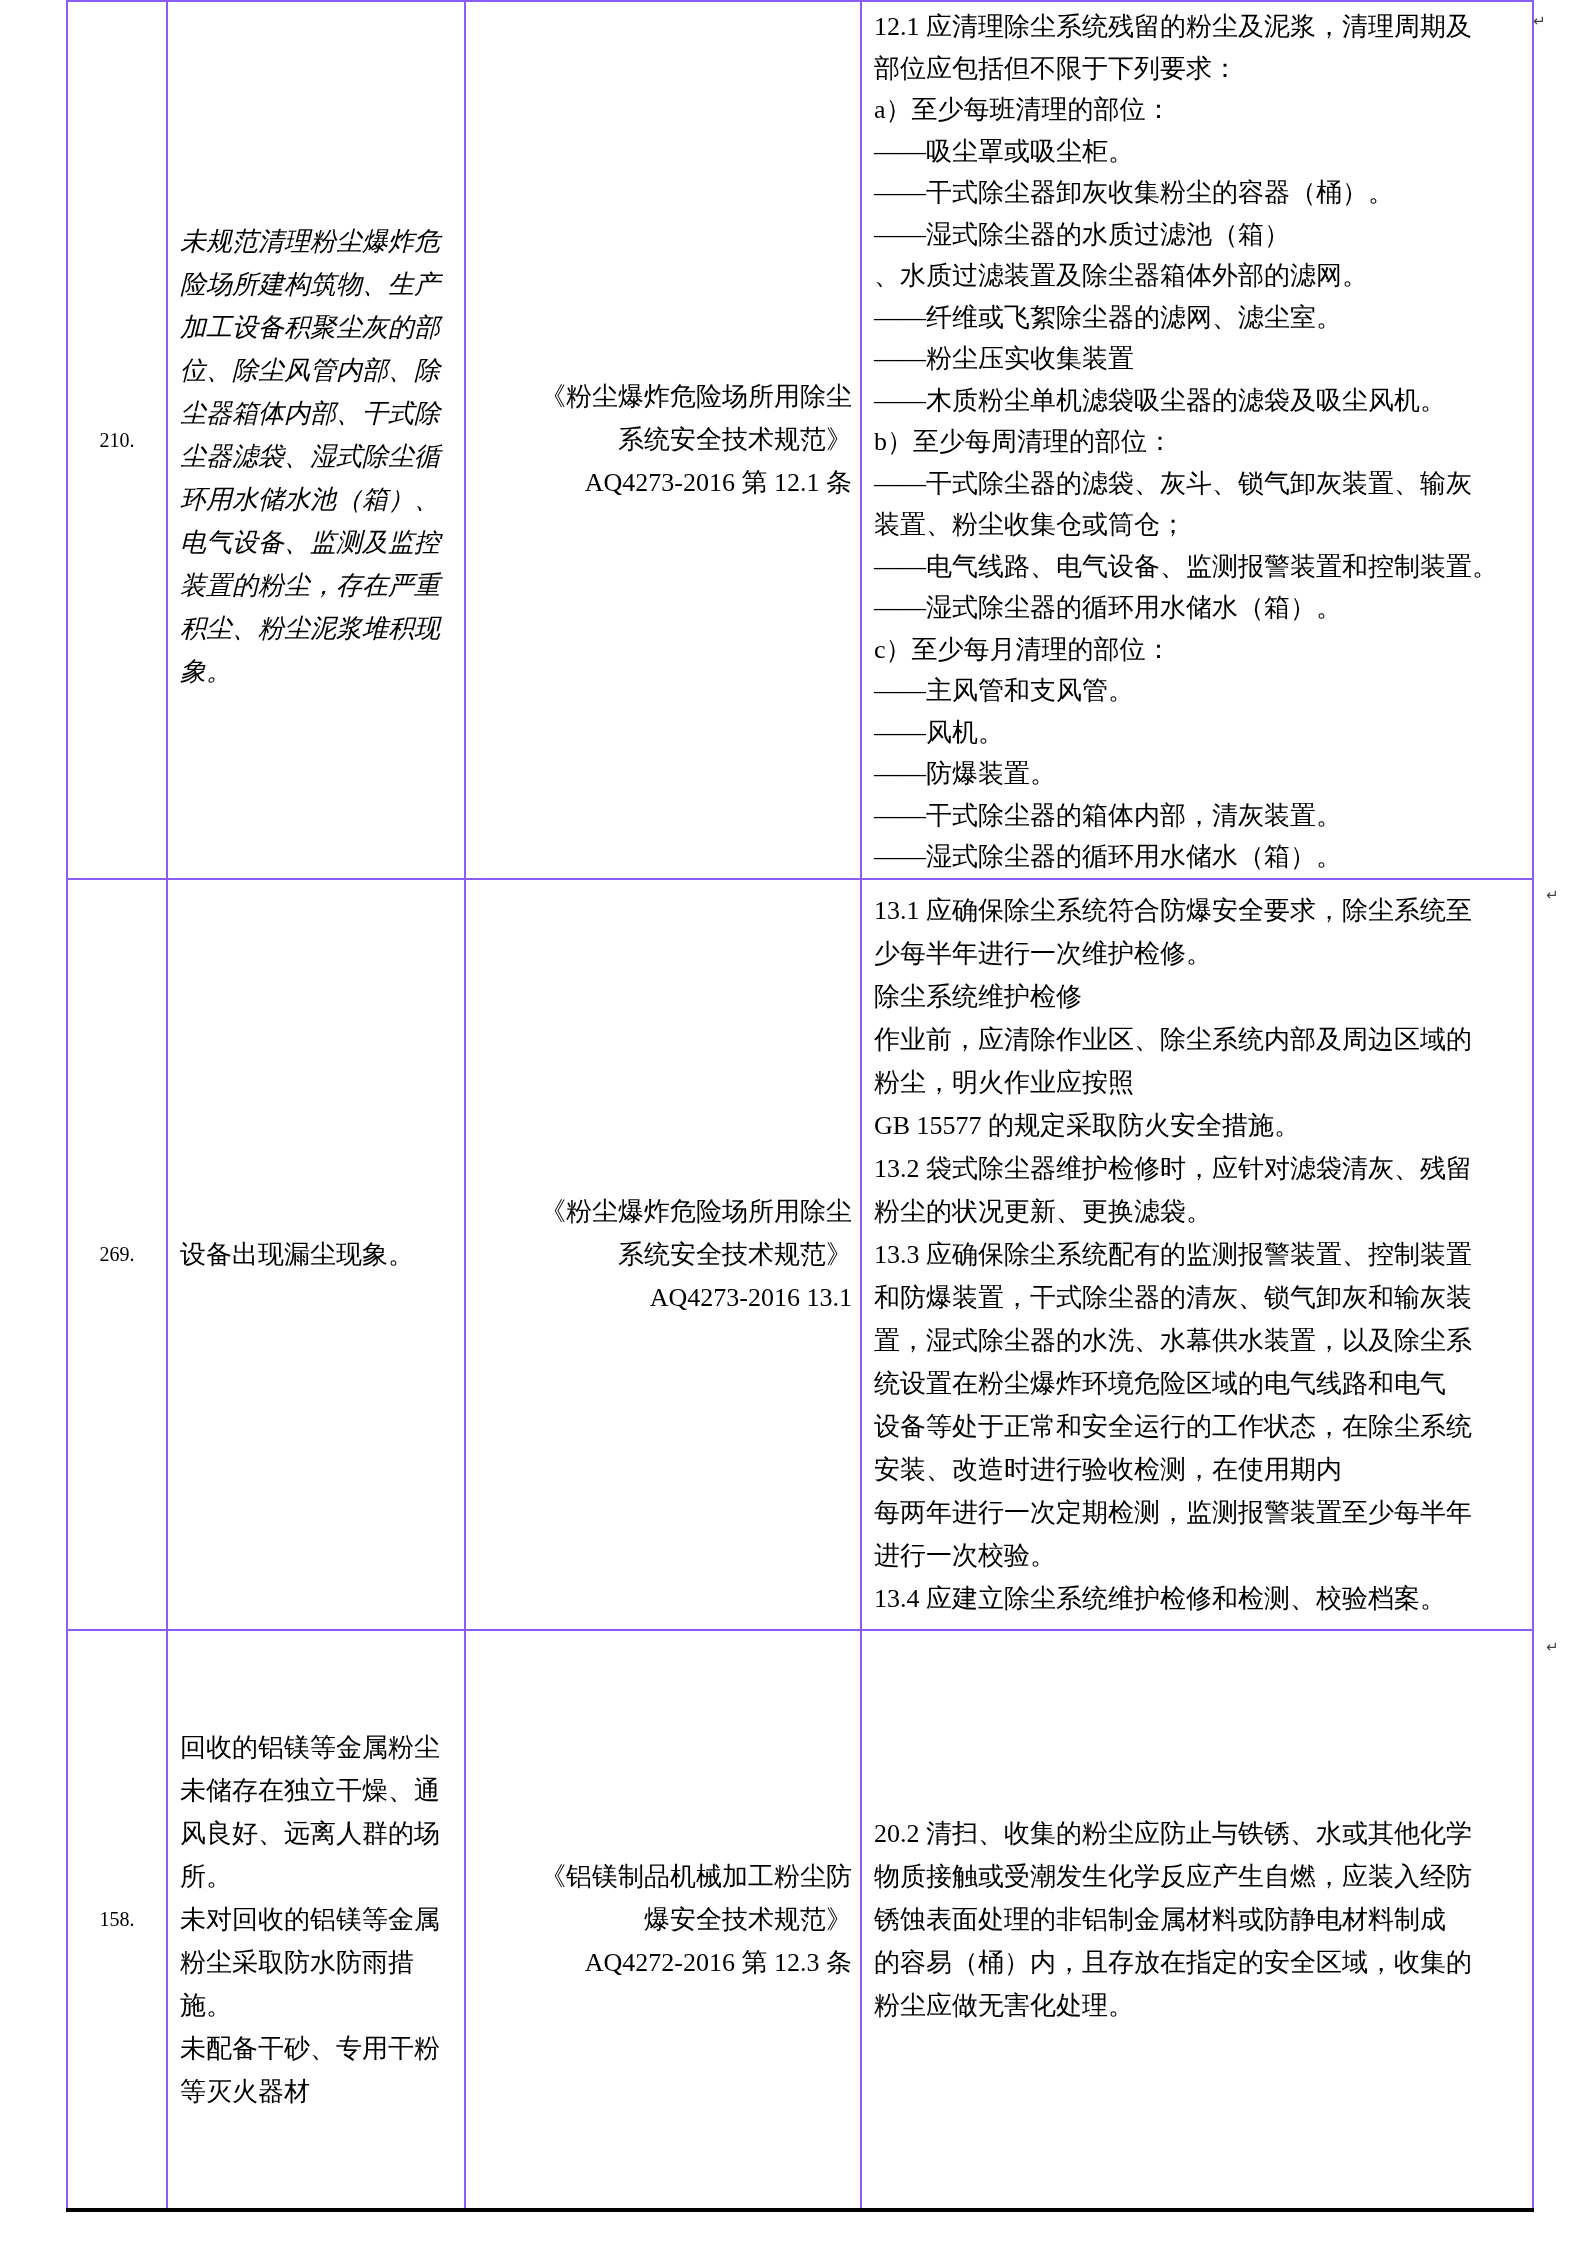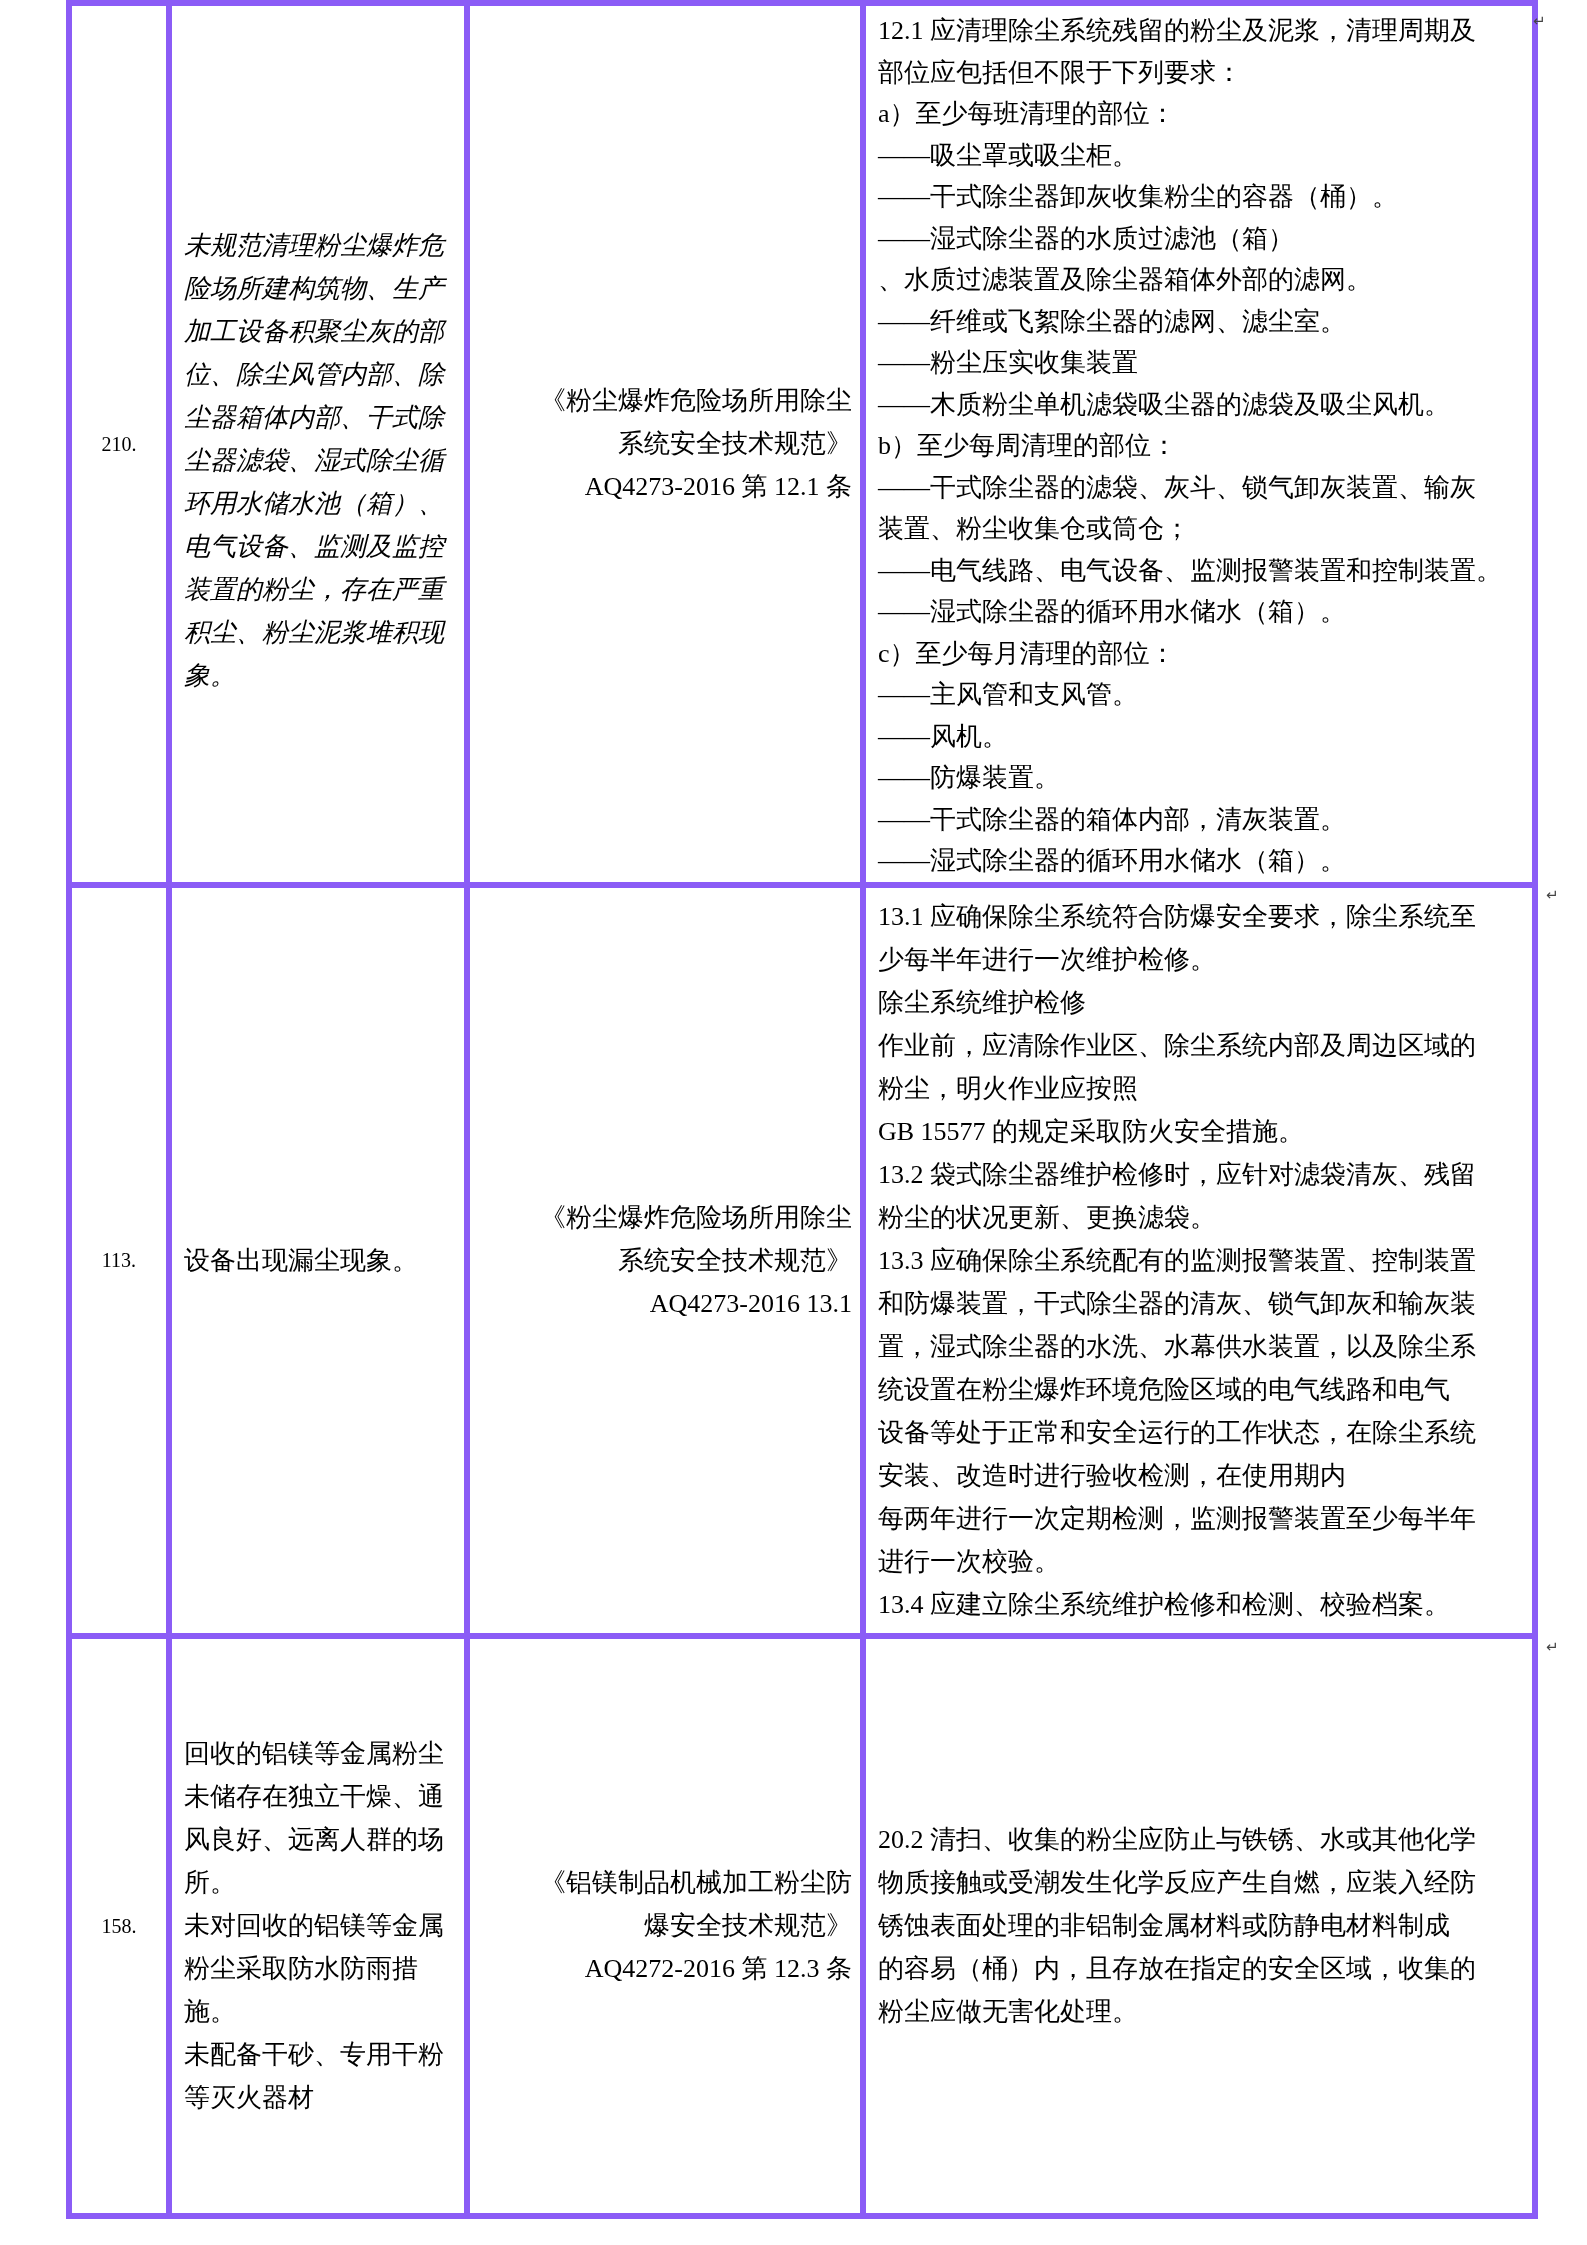--- a/index.html
+++ b/index.html
@@ -27,21 +27,21 @@
     border-collapse: collapse;
     table-layout: fixed;
     border: 2px solid #000;
     border-bottom-width: 4px;
   }
   col.col-no     { width: 100px; }
   col.col-hazard { width: 298px; }
   col.col-basis  { width: 396px; }
   col.col-req    { width: 672px; }
   td {
-    border: 6px solid #8b5cf6;
+    border: 2px solid #8b5cf6;
     vertical-align: middle;
     padding: 0;
     overflow: hidden;
   }
   tr.r0 { height: 873px; }
   tr.r1 { height: 751px; }
   tr.r2 { height: 580px; }
   .cell-text {
     white-space: pre-line;
     font-size: 26px;
@@ -129,21 +129,21 @@
 c）至少每月清理的部位：
 ——主风管和支风管。
 ——风机。
 ——防爆装置。
 ——干式除尘器的箱体内部，清灰装置。
 ——湿式除尘器的循环用水储水（箱）。</div>
         </td>
       </tr>
       <tr class="r1">
         <td class="c-no">
-          <div class="num-text">113.</div>
+          <div class="num-text">269.</div>
         </td>
         <td class="c-hazard">
           <div class="cell-text">设备出现漏尘现象。</div>
         </td>
         <td class="c-basis">
           <div class="cell-text">《粉尘爆炸危险场所用除尘
 系统安全技术规范》
 AQ4273-2016 13.1</div>
         </td>
         <td class="c-req">

